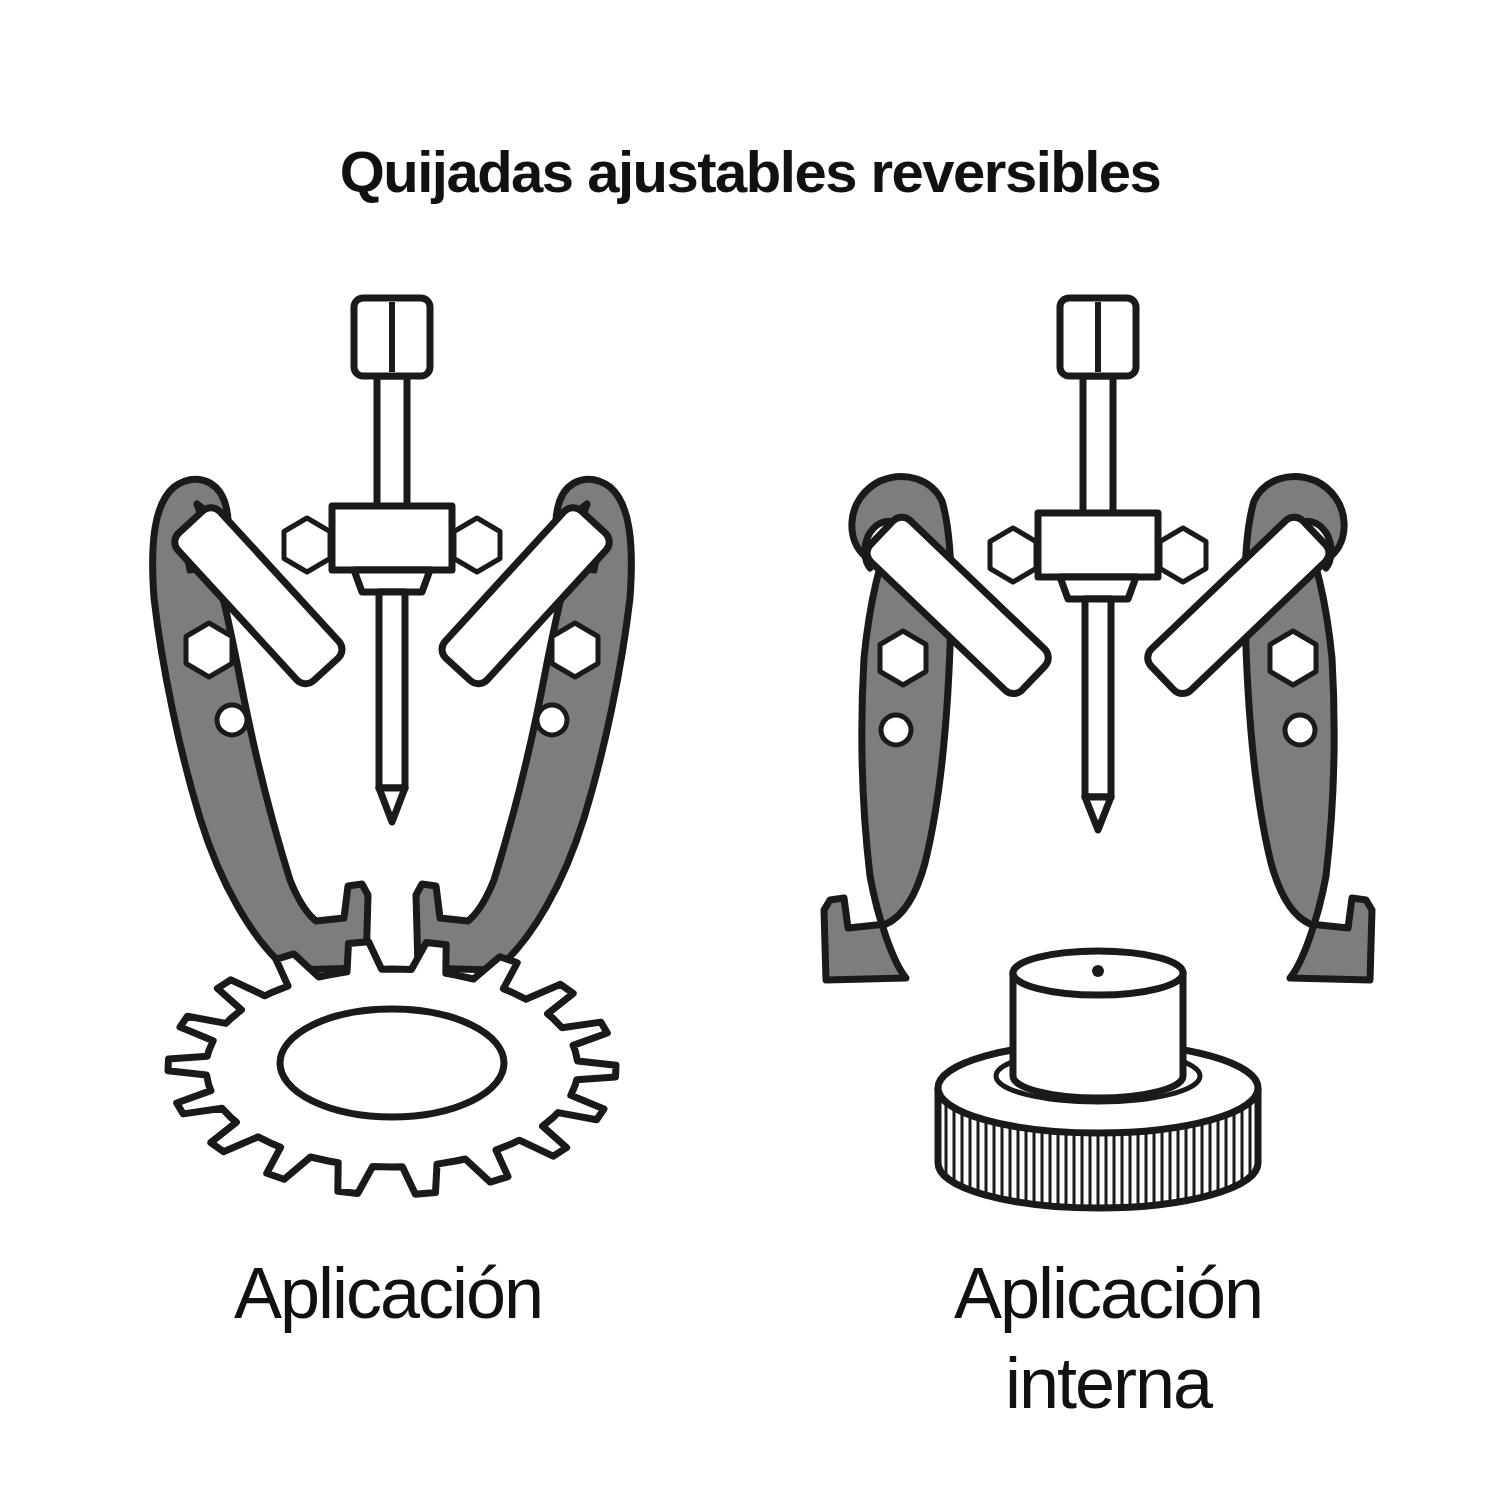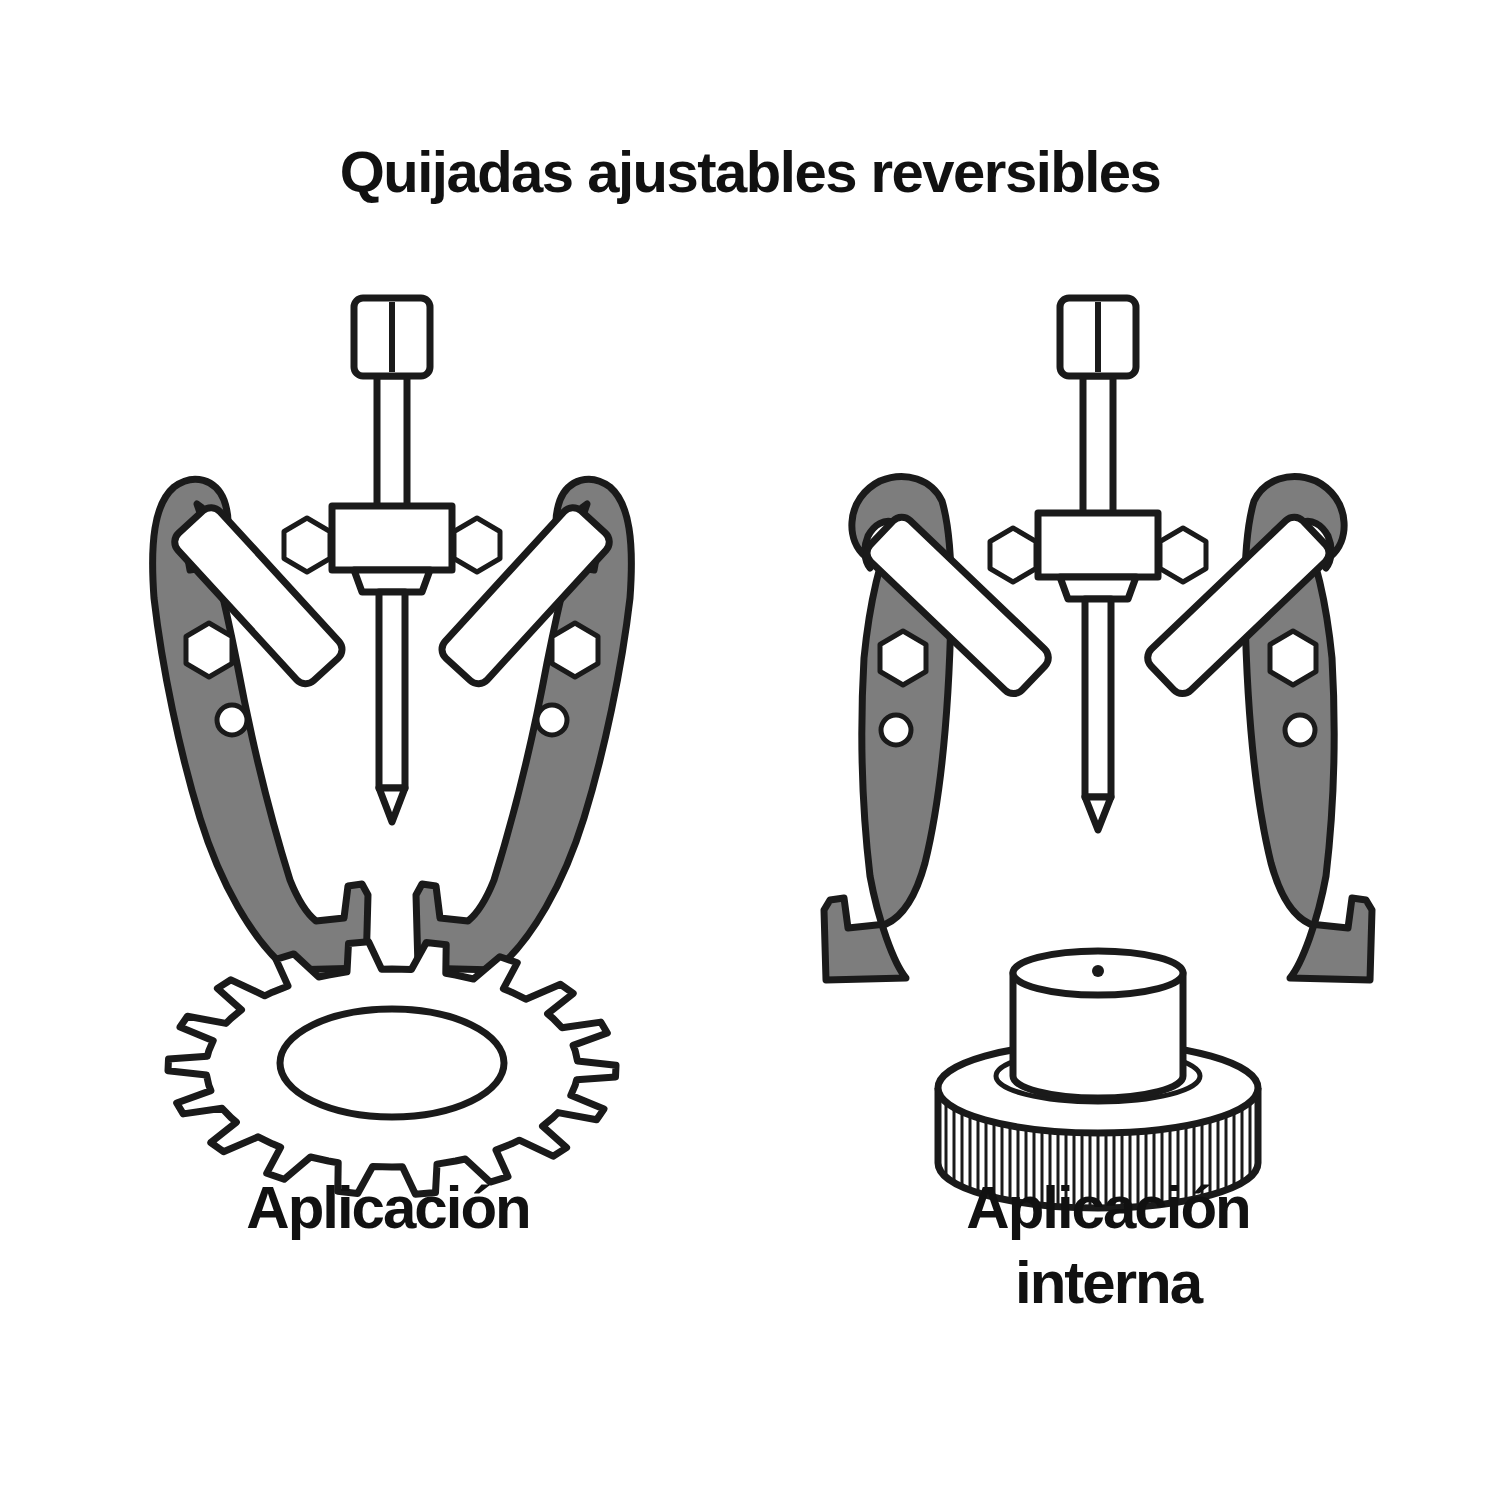--- a/index.html
+++ b/index.html
@@ -12,22 +12,22 @@
     color: #111;
   }
   .title {
     position:absolute; top:130px; left:0; width:100%;
     text-align:center; font-size:58px; font-weight:bold; letter-spacing:-1.5px;margin-top:8px;
   }
   .fig { position:absolute; top:268px; width:600px; height:1000px; }
   .fig-ext { left:92px; }
   .fig-int { left:808px; }
   .caption {
-    position:absolute; top:1170px; width:600px; text-align:center;
-    font-size:60px; font-weight:bold; letter-spacing:-2px; line-height:1.25;
+    position:absolute; top:1248px; width:600px; text-align:center;
+    font-size:72px; font-weight:normal; letter-spacing:-2px; line-height:1.25;
   }
   .caption-ext { left:88px; }
   .caption-int { left:808px; }
   .caption span { display:block; }
 
   svg .ln   { fill:#ffffff; stroke:var(--line,#1a1a1a); stroke-width:7; stroke-linejoin:round; }
   svg .ln5  { fill:#ffffff; stroke:var(--line,#1a1a1a); stroke-width:5; stroke-linejoin:round; }
   svg .jaw  { fill:var(--jaw,#7d7d7d); stroke:var(--line,#1a1a1a); stroke-width:7; stroke-linejoin:round; }
   svg .solid{ fill:var(--line,#1a1a1a); stroke:none; }
   svg .thin { fill:none; stroke:var(--line,#1a1a1a); stroke-width:3; }

